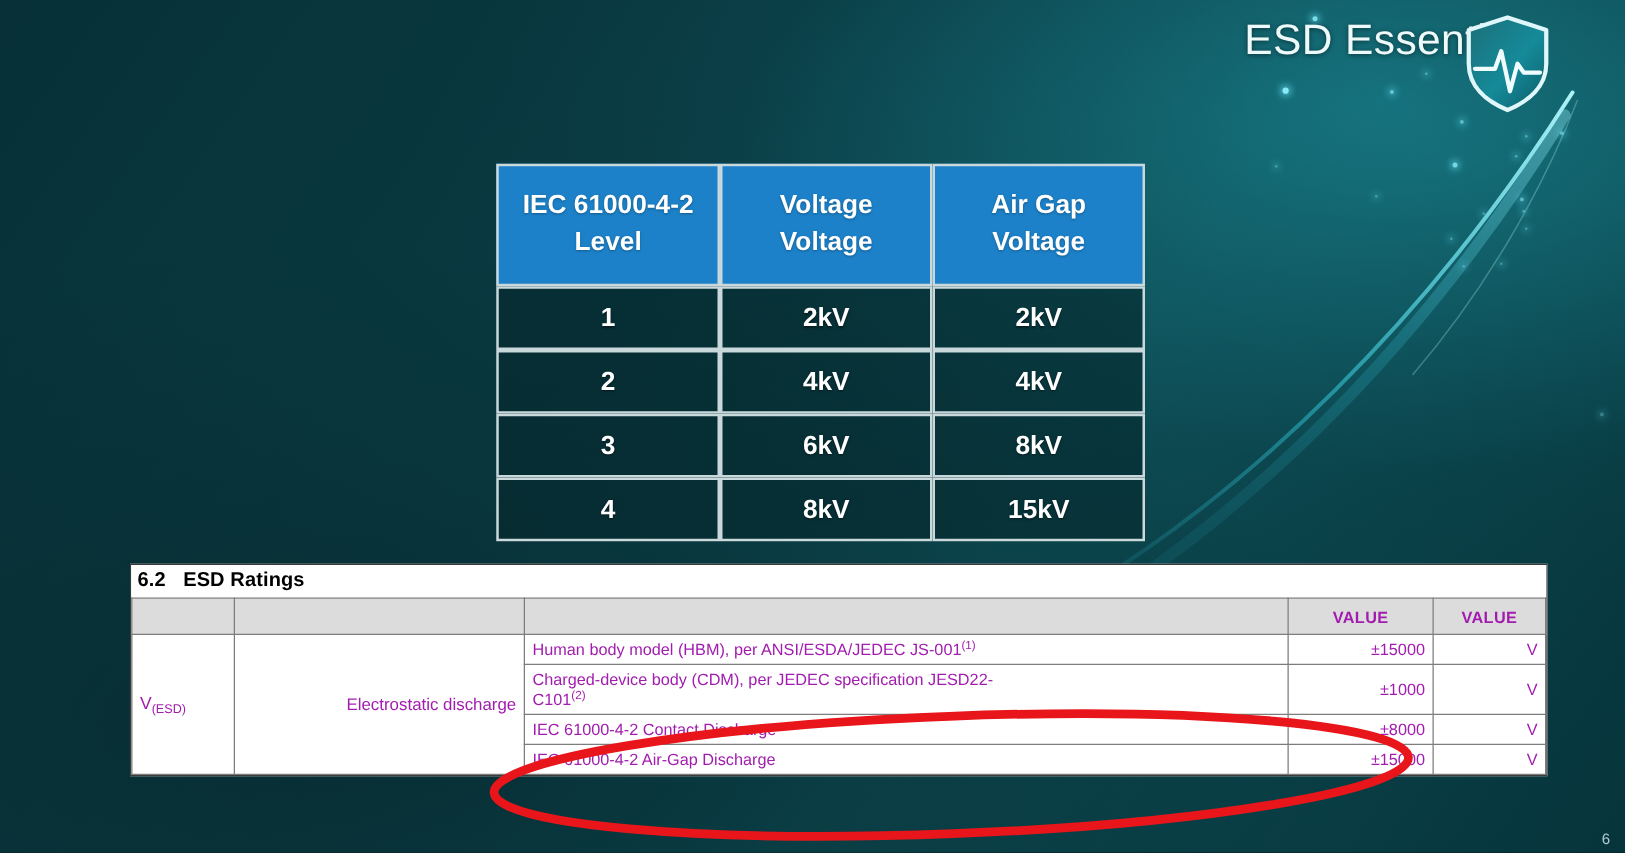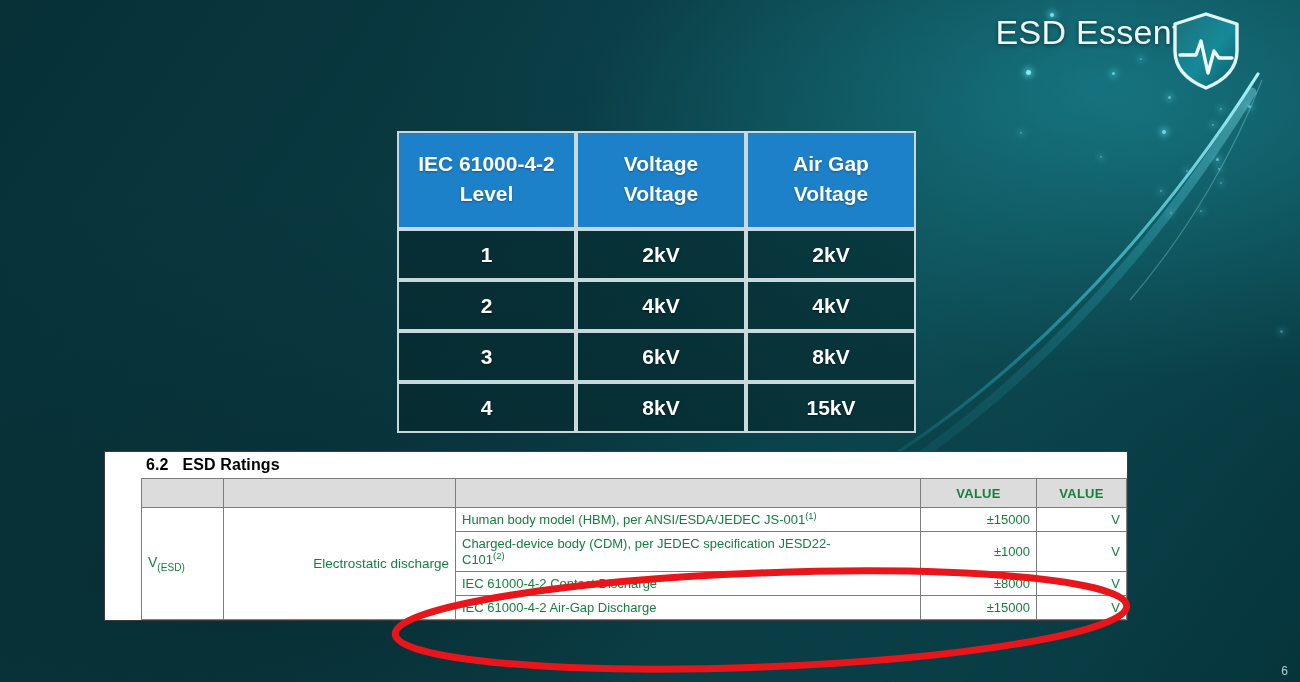--- a/index.html
+++ b/index.html
@@ -104,48 +104,47 @@
   }
   .iec-table col.c1 { width: 179px; }
   .iec-table col.c2 { width: 170px; }
   .iec-table col.c3 { width: 170px; }
 
   
   .sheet {
     position: absolute;
     left: 104px;
     top: 451px;
-    width: 1024px;
+    width: 1134px;
     background: #ffffff;
     border: 1px solid #3b3b3b;
     box-sizing: border-box;
     font-family: "Liberation Sans", sans-serif;
     color: #1a1a1a;
-    padding-left: 36px;
   }
   .sheet-heading {
     font-size: 16px;
     font-weight: bold;
     padding: 4px 0 4px 5px;
     color: #000;
     background: #ffffff;
     letter-spacing: 0.1px;
   }
   .sheet-heading .hnum { margin-right: 14px; }
   .sheet-table {
     width: 100%;
     border-collapse: collapse;
     table-layout: fixed;
     font-size: 13px;
   }
   .sheet-table td, .sheet-table th {
     border: 1px solid #7d7d7d;
     padding: 3px 6px;
     vertical-align: middle;
-    color: #15803d;
+    color: #a21caf;
     font-weight: normal;
   }
   .sheet-table thead td {
     background: #dcdcdc;
     height: 22px;
     font-weight: bold;
     text-align: center;
     font-size: 13px;
     letter-spacing: 0.3px;
   }

